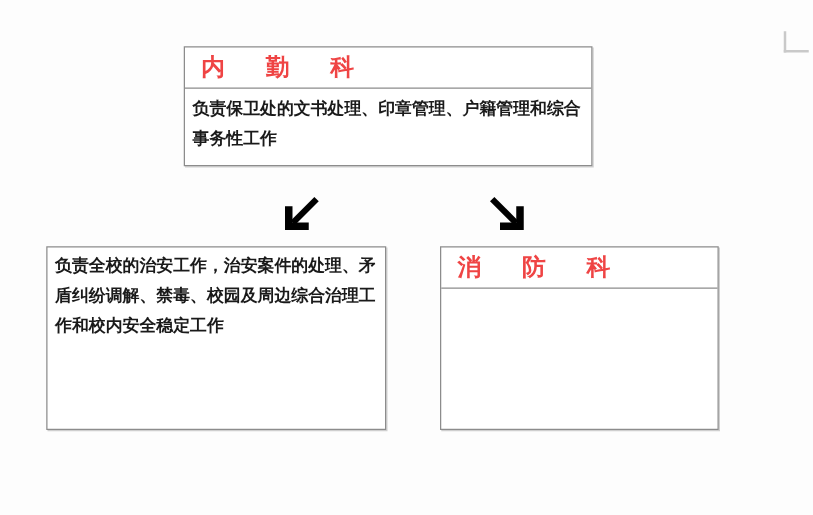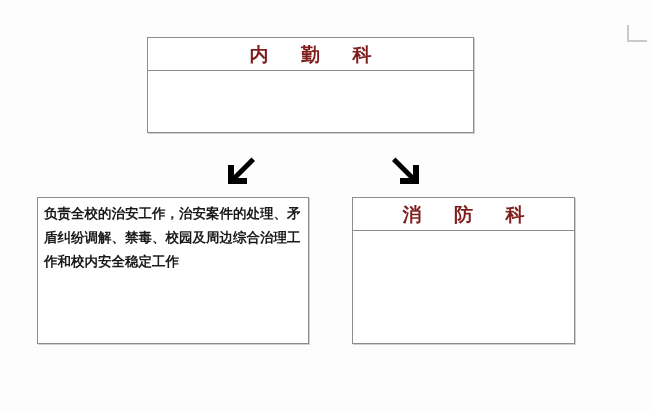--- a/index.html
+++ b/index.html
@@ -23,26 +23,26 @@
   .org-box {
     position: absolute;
     background: #ffffff;
     border: 1px solid #8c8c8c;
     box-sizing: border-box;
     box-shadow: 1px 1px 0 0 #cfcfcf;
   }
   .org-box-title {
     box-sizing: border-box;
     width: 100%;
-    text-align: center;
+    text-align: left;
     font-weight: bold;
     font-size: 19px;
     letter-spacing: 13px;
     text-indent: 13px;
-    color: #7f1d1d;
+    color: #ef4444;
     border-bottom: 1px solid #8c8c8c;
     line-height: 1;
     padding-top: 7px;
     padding-bottom: 6px;
     font-family: "DejaVu Serif", "Liberation Serif", serif;
   }
   .org-box-body {
     box-sizing: border-box;
     padding: 3px 6px 4px 6px;
     font-size: 13.5px;
@@ -102,20 +102,21 @@
     box-sizing: border-box;
   }
 </style>
 </head>
 <body>
 
 <div id="canvas">
 
   <div class="org-box" id="box-top">
     <div class="org-box-title">内 勤 科</div>
+    <div class="org-box-body">负责保卫处的文书处理、印章管理、户籍管理和综合事务性工作</div>
   </div>
 
   <div class="arrow" id="arrow-left">
     <svg width="34" height="30" viewBox="0 0 34 30" xmlns="http://www.w3.org/2000/svg">
       <path d="M31 2 L12 21 L12 8 L6 8 L6 27 L25 27 L25 21 L12 21 Z" fill="#000000"></path>
       <path d="M29.5 0.5 L33 4 L14 23 L10.5 19.5 Z" fill="#000000"></path>
     </svg>
   </div>
 
   <div class="arrow" id="arrow-right">

